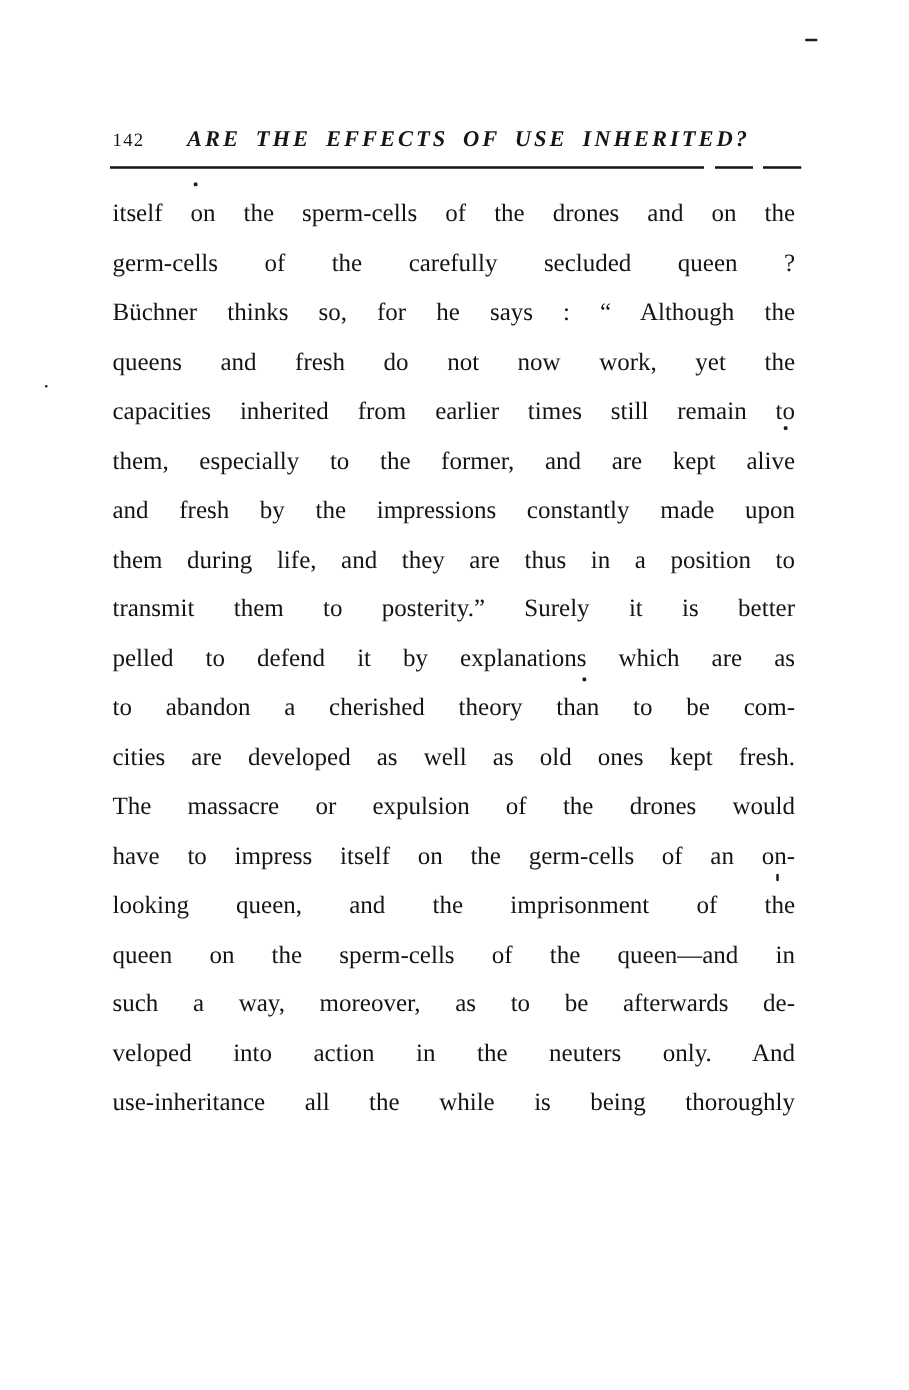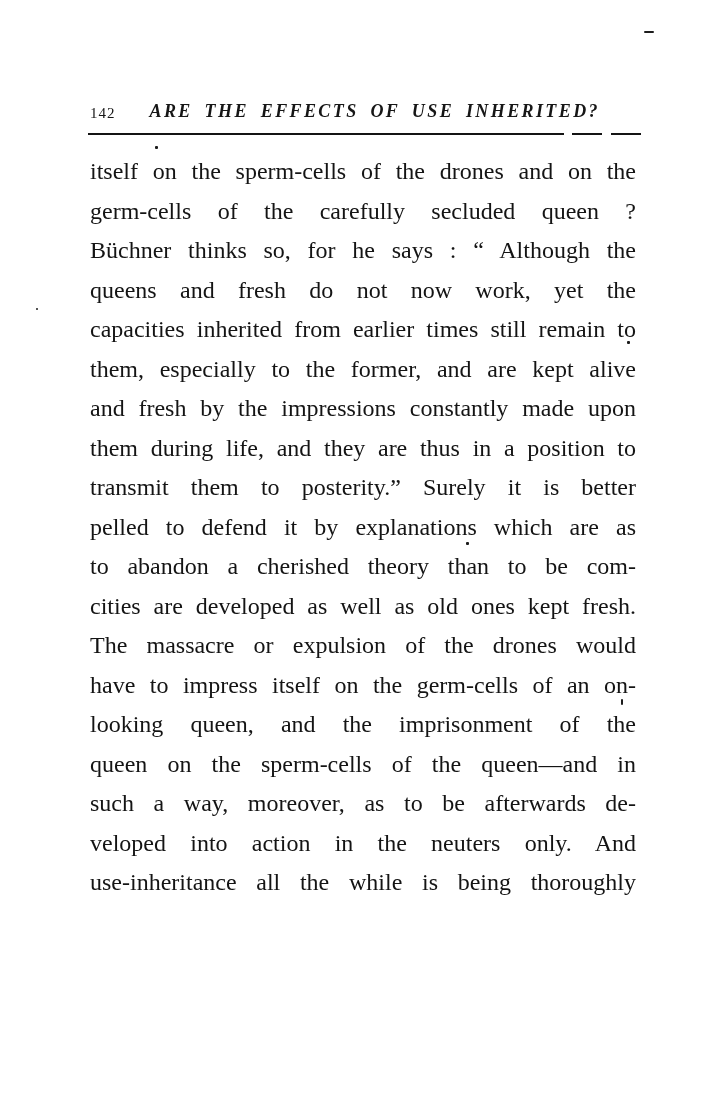--- a/index.html
+++ b/index.html
@@ -53,21 +53,21 @@
       transparent 93%, transparent 94.5%,
       #141414 94.5%, #141414 100%);
   }
   .body-block {
     position: absolute;
     left: 90px;
     top: 152px;
     width: 546px;
   }
   .line {
-    font-size: 24px;
+    font-size: 20px;
     line-height: 39.5px;
     height: 39.5px;
     text-align: justify;
     text-align-last: justify;
     -moz-text-align-last: justify;
     white-space: normal;
     overflow: hidden;
   }
   .speck {
     position: absolute;

